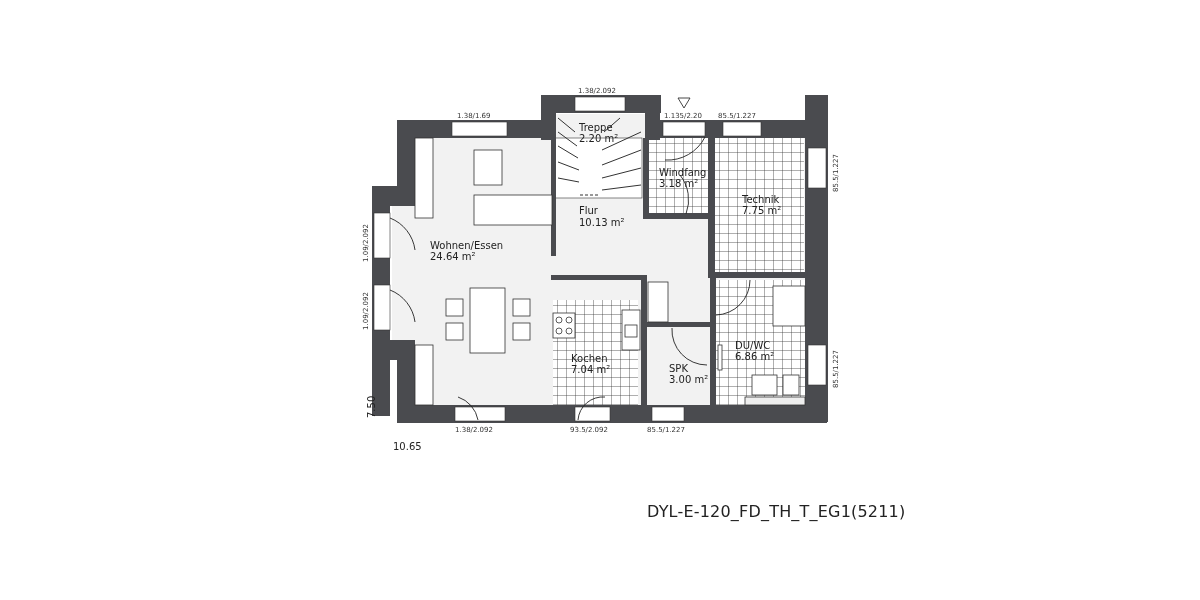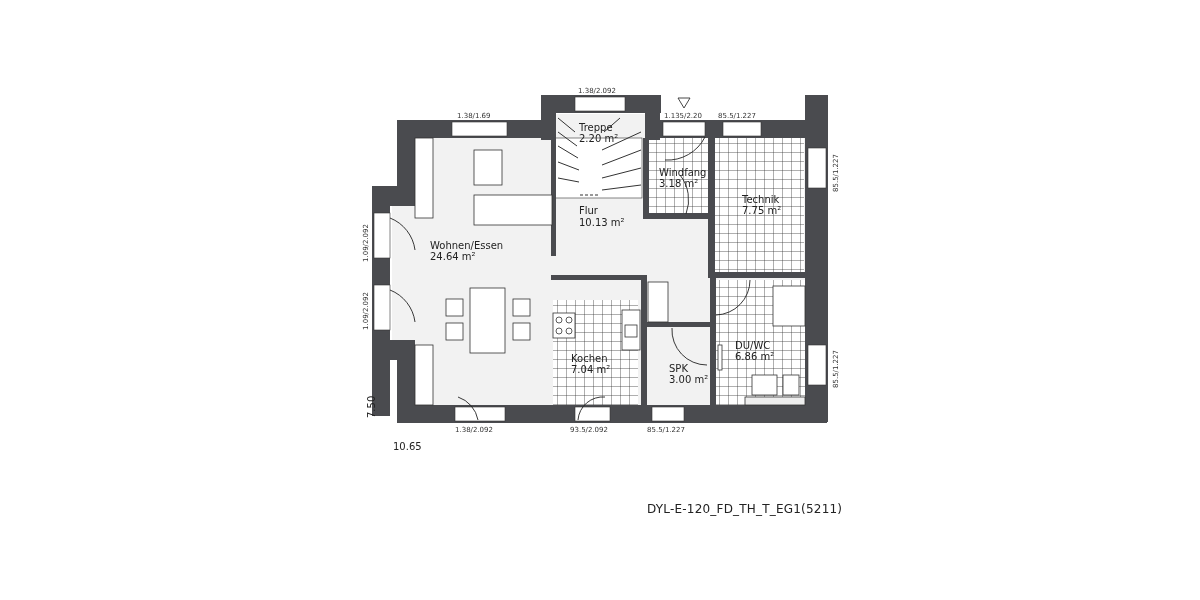--- a/index.html
+++ b/index.html
@@ -1,21 +1,21 @@
 <!DOCTYPE html>
 <html><head>
 <meta charset="utf-8">
 <style>
   html,body{margin:0;padding:0;background:#ffffff;}
   body{width:1200px;height:600px;position:relative;overflow:hidden;font-family:"DejaVu Sans",sans-serif;}
   svg{position:absolute;left:0;top:0;}
   .lbl{font-family:"DejaVu Sans",sans-serif;fill:#222;}
   .dim{font-family:"DejaVu Sans",sans-serif;font-size:7px;fill:#333;}
   .room{font-size:10px;fill:#222;}
-  .code{position:absolute;left:647px;top:502px;font-family:"DejaVu Sans",sans-serif;font-size:12px;color:#222;letter-spacing:0.2px;}
+  .code{position:absolute;left:647px;top:502px;font-family:"DejaVu Sans",sans-serif;font-size:16px;color:#222;letter-spacing:0.2px;}
   .overall{position:absolute;font-family:"DejaVu Sans",sans-serif;font-size:10px;color:#222;}
 </style>
 </head>
 <body>
 
 <svg width="1200" height="600" viewBox="0 0 1200 600">
   <defs>
     <pattern id="tile" width="9" height="9" patternUnits="userSpaceOnUse">
       <rect width="9" height="9" fill="#ffffff"></rect>
       <path d="M9 0 V9 M0 9 H9" stroke="#333" stroke-width="0.8"></path>

